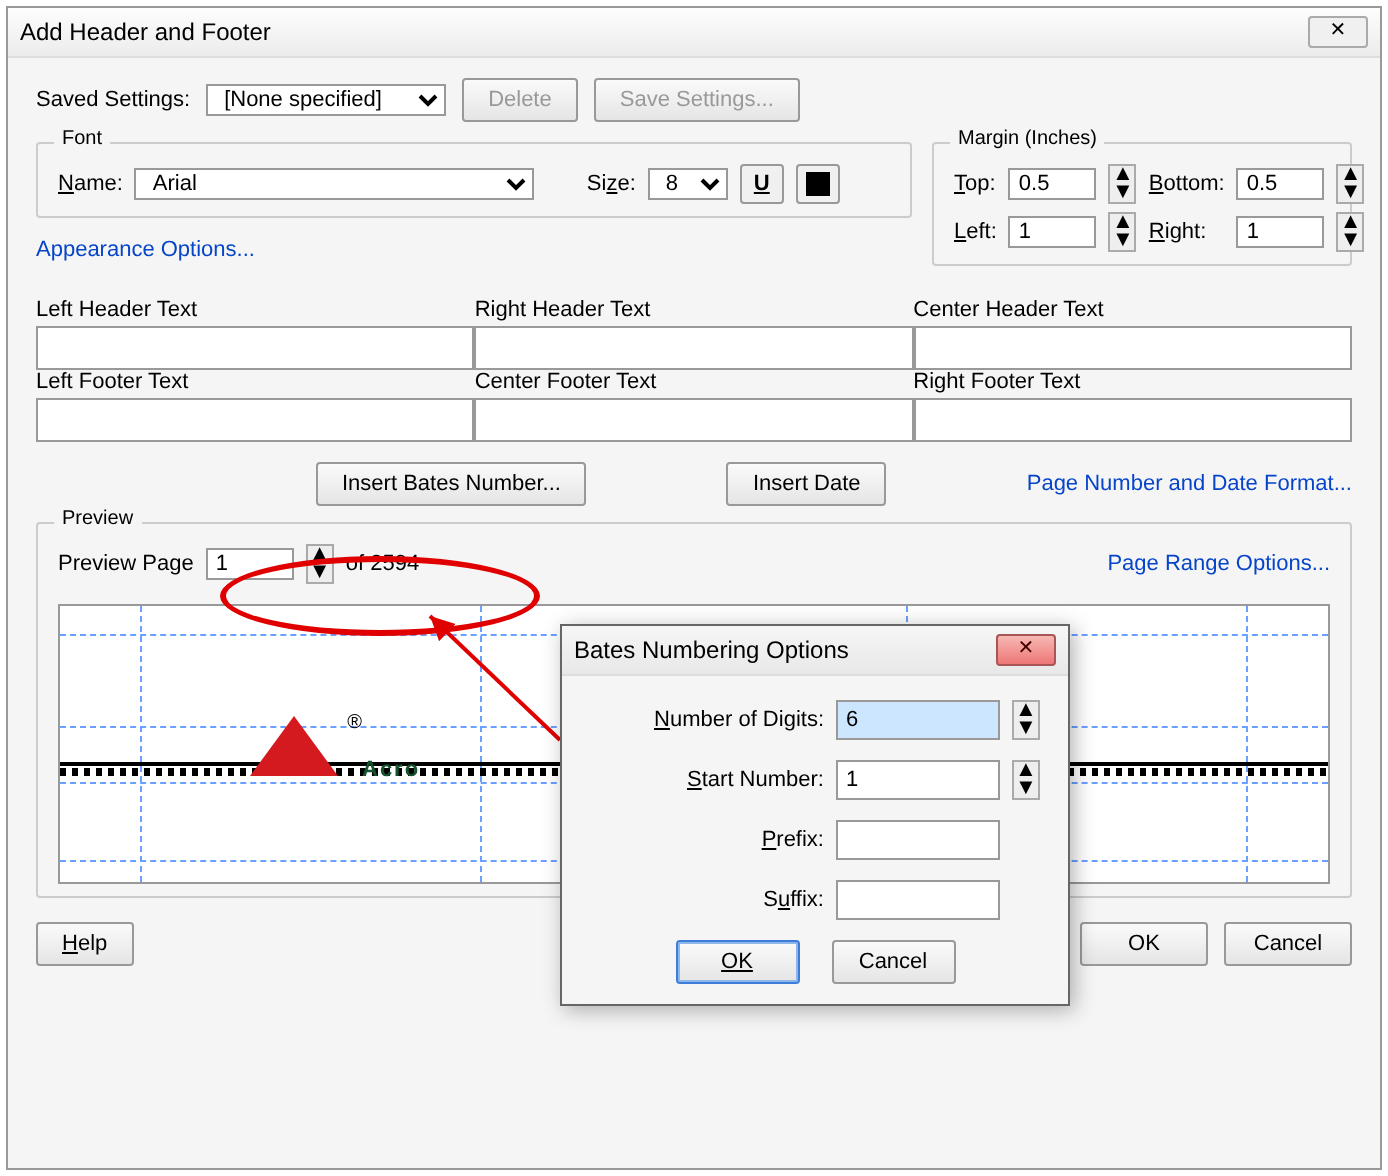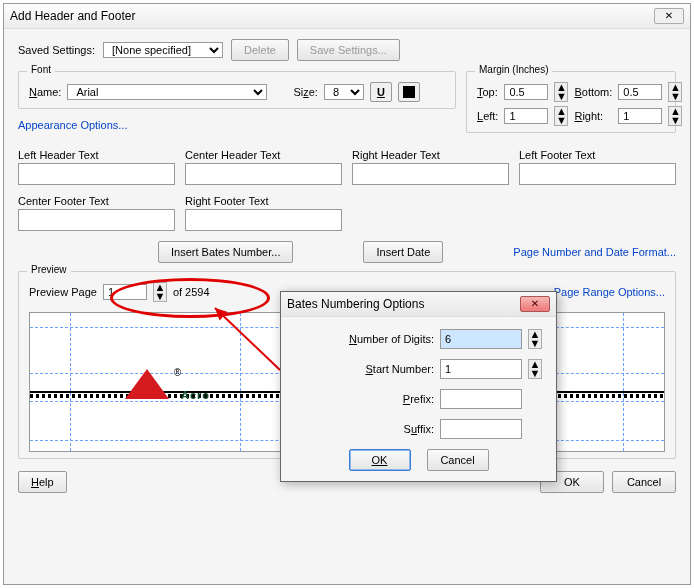--- a/index.html
+++ b/index.html
@@ -24,37 +24,37 @@
 .sq-black { width: 22px; height: 20px; border: 1px solid #999; background: #f0f0f0; display: inline-flex; align-items: center; justify-content: center; cursor: pointer; border-radius: 2px; }
 .sq-black > span { width: 12px; height: 12px; background: #000; display: block; }
 .topflex { display: flex; gap: 10px; }
 .left-col { flex: 1; }
 .margin-col { width: 210px; }
 .margin-grid { display: grid; grid-template-columns: auto 1fr auto auto 1fr auto; gap: 4px 6px; align-items: center; }
 .spin { width: 44px; border: 1px solid #999; height: 20px; padding: 0 2px; }
 .sp { width: 14px; height: 20px; border: 1px solid #aaa; background: #eee; font-size: 7px; display: flex; flex-direction: column; }
 .sp div { flex:1; text-align:center; line-height:9px; }
 .link { color: #0645c9; cursor: pointer; font-size: 11px; }
-.headers { display: grid; grid-template-columns: 1fr 1fr 1fr 1fr; gap: 10px; margin: 6px 0; }
+.headers { display: grid; grid-template-columns: 1fr 1fr 1fr; gap: 0; margin: 6px 0; }
 .hcell label { display: block; margin-bottom: 2px; font-size: 11px; }
 .hcell input { width: 100%; height: 22px; }
 .actions { display: flex; align-items: center; gap: 40px; margin: 10px 0 8px 0; position: relative; }
 .preview-area { border: 1px solid #999; background: #fff; height: 140px; position: relative; overflow: hidden; }
 .guide { position: absolute; background: transparent; }
 .guide.h { border-top: 1px dashed #6aa0ff; left: 0; right: 0; }
 .guide.v { border-left: 1px dashed #6aa0ff; top: 0; bottom: 0; }
 .seam { position: absolute; left: 0; right: 0; border-top: 2px solid #000; }
 .seam::after { content:""; position:absolute; left:0; right:0; top:1px; height:4px; background: repeating-linear-gradient(90deg,#000 0 3px,transparent 3px 6px); }
 .logo-txt { position: absolute; left: 95px; top: 50px; display: flex; align-items: baseline; gap: 12px; }
 .red-tri { width:0; height:0; border-left: 22px solid transparent; border-right: 22px solid transparent; border-bottom: 30px solid #d4191f; position: relative; }
 .acro { font-size: 40px; font-weight: bold; color: #14532d; letter-spacing: 1px; }
 .bottom-btns { display: flex; justify-content: space-between; margin-top: 12px; }
 .ellipse { position: absolute; border: 3px solid #e00000; border-radius: 50%/50%; width: 160px; height: 40px; left: 110px; top: 278px; pointer-events: none; z-index: 5; }
 .arrow-svg { position: absolute; left: 160px; top: 300px; z-index: 5; pointer-events: none; }
-.modal { position: absolute; left: 280px; top: 291px; width: 277px; border: 1px solid #666; background: #f5f5f5; z-index: 10; box-shadow: 2px 2px 10px rgba(0,0,0,0.3); }
+.modal { position: absolute; left: 280px; top: 312px; width: 255px; border: 1px solid #666; background: #f5f5f5; z-index: 10; box-shadow: 2px 2px 10px rgba(0,0,0,0.3); }
 .modal .titlebar { background: linear-gradient(#f6f6f6,#e8e8e8); }
 .modal .closebtn { background: linear-gradient(#f6b8b2,#e77); color:#400; border-color:#a55; }
 .modal-body { padding: 12px 14px 10px 14px; }
 .mrow { display: flex; align-items: center; justify-content: flex-end; gap: 6px; margin-bottom: 10px; }
 .mrow label { flex: 1; text-align: right; font-size: 11px; }
 .mrow input { width: 82px; height: 20px; }
 .modal-btns { display: flex; justify-content: center; gap: 16px; margin-top: 8px; }
 .modal-btns .btn.ok { border: 1px solid #3b7dd8; box-shadow: 0 0 0 1px #8db6ea inset; }
 </style>
 </head>
@@ -120,22 +120,22 @@
                 <div>▲</div>
                 <div>▼</div>
               </div>
           </div>
         </div>
       </div>
     </div>
 
     <div class="headers">
       <div class="hcell"><label>Left Header Text</label><input type="text" style=""></div>
+      <div class="hcell"><label>Right Header Text</label><input type="text" style=""></div>
       <div class="hcell"><label>Center Header Text</label><input type="text" style=""></div>
-      <div class="hcell"><label>Right Header Text</label><input type="text" style=""></div>
       <div class="hcell"><label>Left Footer Text</label><input type="text" style=""></div>
       <div class="hcell"><label>Center Footer Text</label><input type="text" style=""></div>
       <div class="hcell"><label>Right Footer Text</label><input type="text" style=""></div>
     </div>
 
     <div class="actions">
       <div style="width:100px"></div>
       <button class="btn">Insert Bates Number...</button>
       <div style="flex:1;text-align:center"><button class="btn">Insert Date</button></div>
       <span class="link">Page Number and Date Format...</span>

